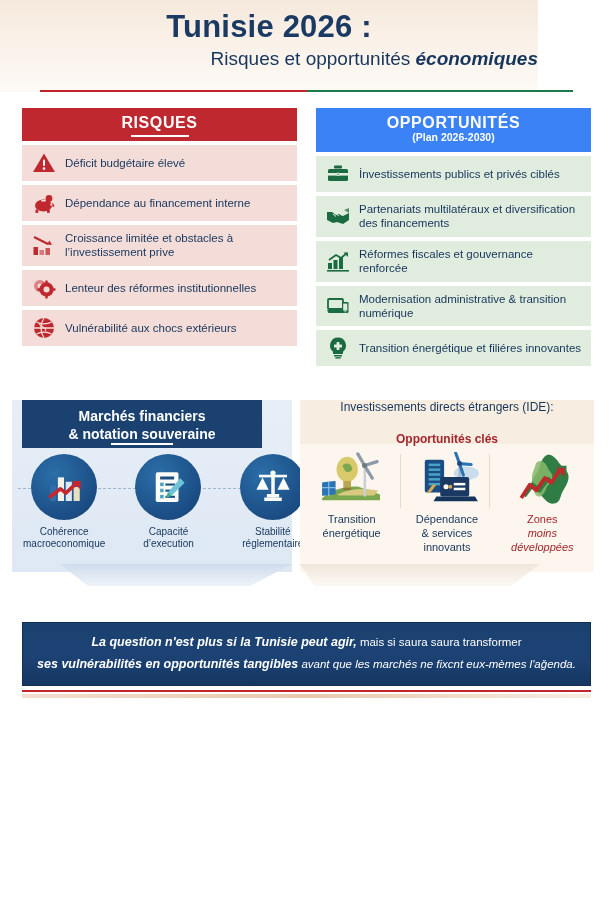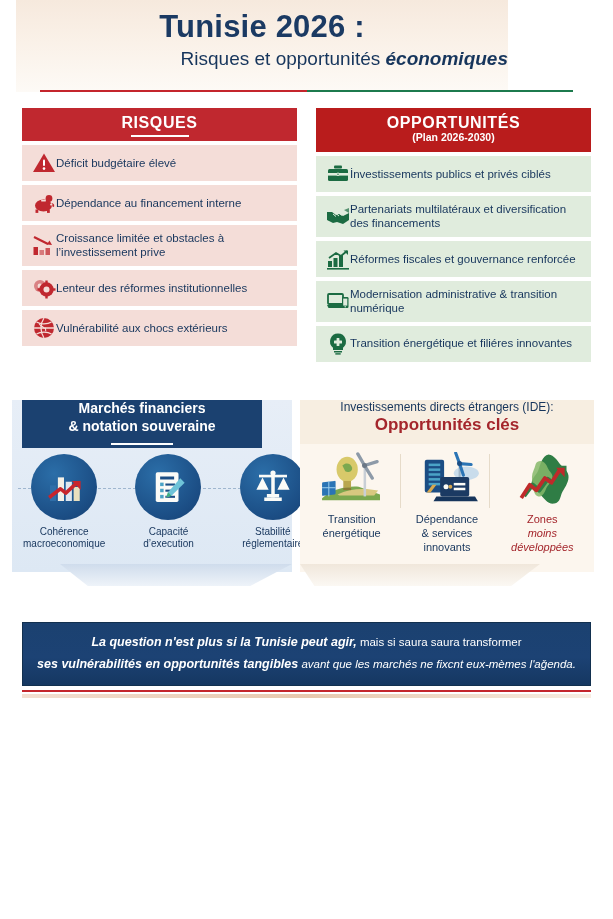--- a/index.html
+++ b/index.html
@@ -9,22 +9,22 @@
     height: 919px;
     font-family: "Liberation Sans", sans-serif;
     background: #ffffff;
     overflow: hidden;
     position: relative;
   }
 
   
   .header {
     position: absolute;
-    left: 16px; top: 0;
-    width: 492px; height: 92px;
+    left: 0; top: 0;
+    width: 538px; height: 92px;
     background: linear-gradient(to bottom, #f6e9dd 0%, #faf1e8 45%, #fdfaf6 100%);
   }
   .title-main {
     text-align: center;
     font-size: 31px;
     font-weight: bold;
     color: #1b3a63;
     letter-spacing: 0.2px;
     padding-top: 10px;
     line-height: 1.1;
@@ -59,38 +59,39 @@
   .col-risk { left: 22px; width: 275px; }
   .col-opp  { left: 316px; width: 275px; }
 
   .col-head {
     text-align: center;
     color: #fff;
     padding: 6px 0 9px;
     position: relative;
   }
   .col-head.risk { background: #c0282f; }
-  .col-head.opp  { background: #b91c1c; }
+  .col-head.opp  { background: #3b82f6; }
   .col-head .ch-title {
     font-size: 16px; font-weight: bold; letter-spacing: 0.6px;
   }
   .col-head .ch-sub {
     font-size: 10.5px; font-weight: bold; margin-top: -1px;
   }
   .col-head .underline {
     position: absolute;
     left: 50%; transform: translateX(-50%);
     bottom: 4px;
     width: 58px; height: 2px;
     background: #ffffff;
   }
 
   .row {
     display: flex;
     align-items: center;
+    gap: 9px;
     padding: 6px 8px 6px 10px;
     margin-top: 4px;
     min-height: 32px;
   }
   .row.risk { background: #f4ddd8; }
   .row.opp  { background: #e0ecdd; }
   .row .ico { flex: 0 0 24px; height: 24px; display: block; }
   .row .txt {
     font-size: 11.5px;
     color: #16355c;
@@ -110,21 +111,21 @@
     width: 232px; height: 22px;
     background: linear-gradient(to bottom, #cfdcec, #eef3f9);
     clip-path: polygon(0 0, 100% 0, 82% 100%, 12% 100%);
   }
   .panel-head-left {
     position: absolute; left: 22px; top: 8px;
     width: 240px; height: 48px;
     background: #1b4170;
     color: #fff;
     text-align: center;
-    padding-top: 0;
+    padding-top: 8px;
   }
   .panel-head-left .t {
     font-size: 14px; font-weight: bold; line-height: 1.25;
   }
   .panel-head-left .ul {
     position: absolute; left: 50%; transform: translateX(-50%);
     bottom: 3px; width: 62px; height: 2px; background: #fff;
   }
   .circles {
     position: absolute; left: 12px; top: 62px;
@@ -160,21 +161,21 @@
     clip-path: polygon(0 0, 100% 0, 88% 100%, 6% 100%);
   }
   .panel-head-right {
     position: absolute; left: 300px; top: 8px;
     width: 294px; height: 44px;
     background: #f7eee1;
     text-align: center;
     padding-top: 0;
   }
   .panel-head-right .l1 { font-size: 12px; color: #16355c; }
-  .panel-head-right .l2 { font-size: 17px; font-weight: bold; color: #a4262c; margin-top: 1px; }
+  .panel-head-right .l2 { font-size: 12px; font-weight: bold; color: #a4262c; margin-top: 18px; }
 
   .ide-items {
     position: absolute; left: 304px; top: 58px;
     width: 286px;
     display: flex; justify-content: space-around;
   }
   .ide-item { text-align: center; width: 92px; }
   .ide-ico { height: 58px; display: flex; align-items: flex-end; justify-content: center; }
   .ide-label { font-size: 11px; color: #16355c; line-height: 1.25; margin-top: 5px; }
   .ide-label.red { color: #a4262c; }

